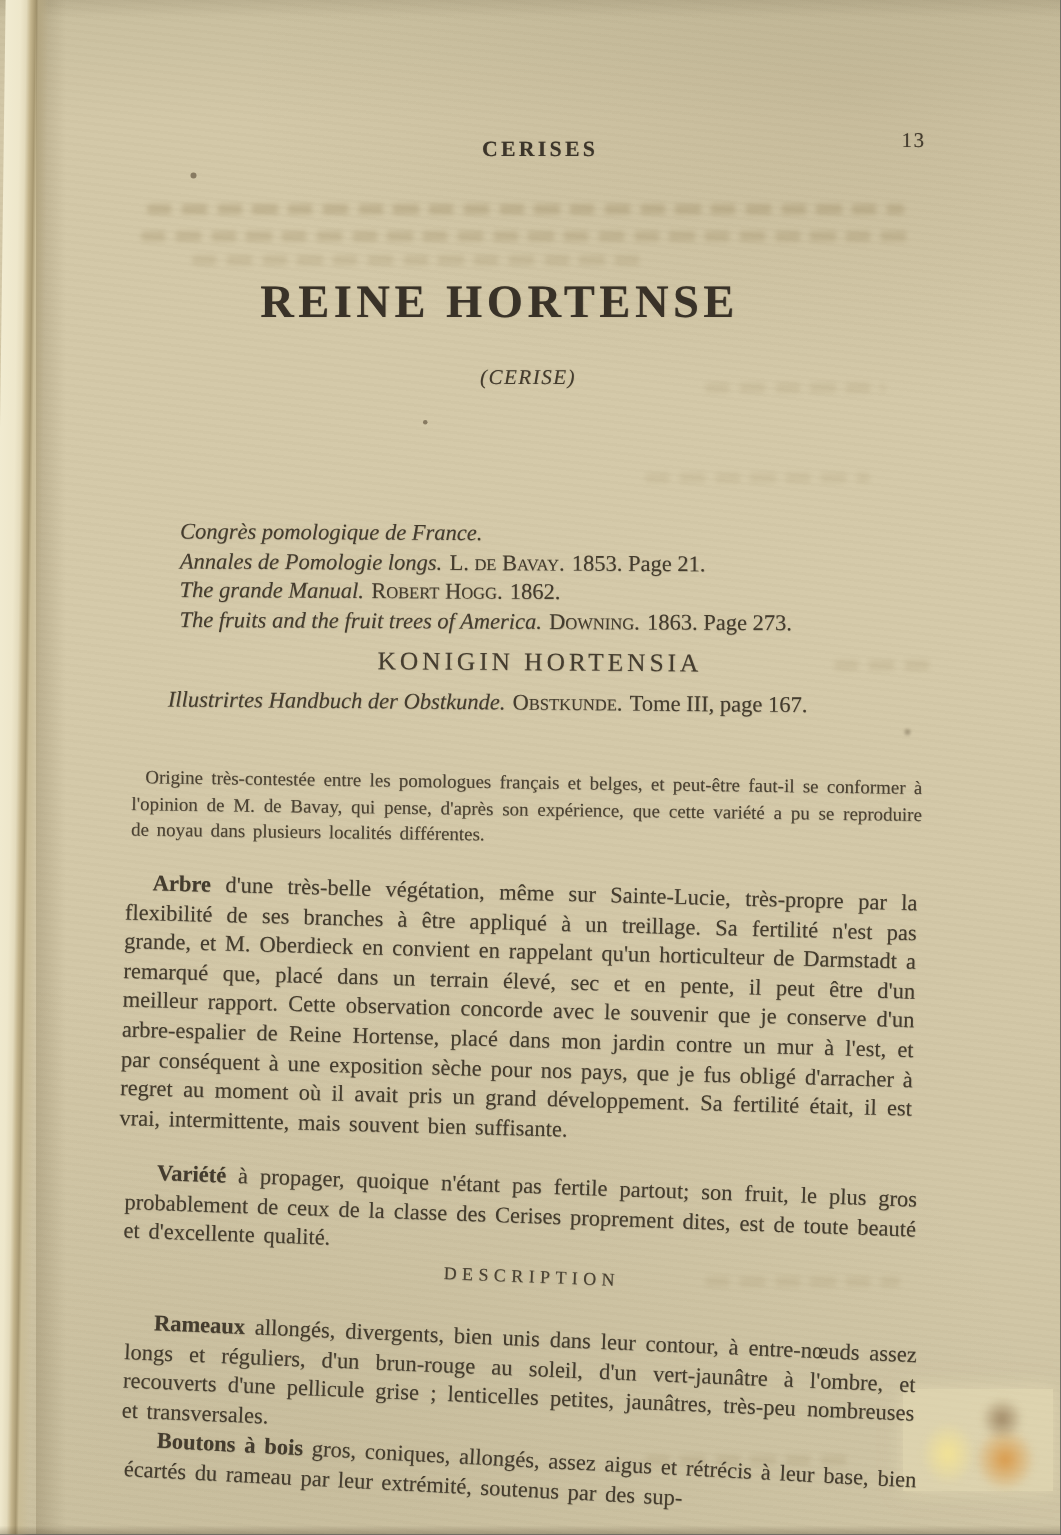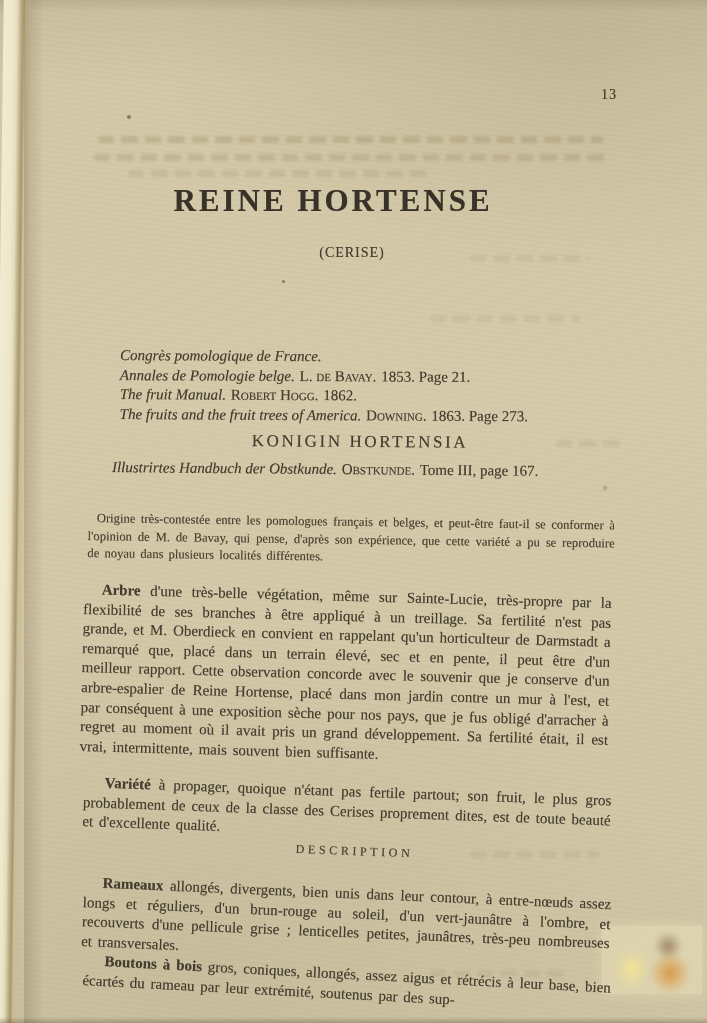--- a/index.html
+++ b/index.html
@@ -35,21 +35,21 @@
   .center{text-align:center;}
   .it{font-style:italic;}
   .sc{font-variant:small-caps;font-style:normal;}
   .lead{font-weight:700;}
 
   .running-title{left:95px;top:92px;width:530px;font-size:14.5px;font-weight:700;
     letter-spacing:2.2px;color:#3c352a;}
   .page-number{left:601px;top:87px;font-size:14px;letter-spacing:1px;}
   .main-title{left:48px;top:183px;width:570px;font-size:31px;font-weight:700;
     letter-spacing:3px;color:#393228;}
-  .subtitle{left:67px;top:245px;width:570px;font-size:14px;letter-spacing:1px;}
+  .subtitle{left:67px;top:245px;width:570px;font-size:14px;letter-spacing:1px;font-style:italic;}
   .no-label{left:77px;top:276px;width:570px;font-size:18px;letter-spacing:1px;}
 
   .refs{left:120px;top:346px;font-size:15px;line-height:19.5px;transform:rotate(.3deg);}
   .ref-line > span + span{margin-left:.32em;text-align:right;}
 
   .konigin{left:95px;top:430px;width:530px;font-size:17px;letter-spacing:2.6px;
     color:#453d2f;transform:rotate(.4deg);}
   .synonym-ref{left:112px;top:459px;font-size:15px;transform:rotate(.5deg);}
   .synonym-ref span + span{margin-left:.32em;}
 
@@ -102,34 +102,35 @@
   <div class="speck" style="left:127px;top:115px;width:4px;height:4px"></div>
   <div class="speck" style="left:282px;top:280px;width:3px;height:3px"></div>
   <div class="speck" style="left:603px;top:486px;width:4px;height:4px;opacity:.4;filter:blur(1px)"></div>
 
   <div class="stain">
     <i class="b1"></i>
       <i class="b2"></i>
       <i class="b3"></i>
   </div>
 
+  <div class="tb running-title center">CERISES</div>
   <div class="tb page-number">13</div>
 
   <div class="tb main-title center">REINE HORTENSE</div>
   <div class="tb subtitle center">(CERISE)</div>
 
   <div class="tb refs">
     <div class="ref-line">
       <span class="it">Congrès pomologique de France.</span><span class="sc"></span><span></span>
     </div>
     <div class="ref-line">
-      <span class="it">Annales de Pomologie belge.</span><span class="sc">L. de Bavay.</span><span>1853. Page 21.</span>
+      <span class="it">Annales de Pomologie longs.</span><span class="sc">L. de Bavay.</span><span>1853. Page 21.</span>
     </div>
     <div class="ref-line">
-      <span class="it">The fruit Manual.</span><span class="sc">Robert Hogg.</span><span>1862.</span>
+      <span class="it">The grande Manual.</span><span class="sc">Robert Hogg.</span><span>1862.</span>
     </div>
     <div class="ref-line">
       <span class="it">The fruits and the fruit trees of America.</span><span class="sc">Downing.</span><span>1863. Page 273.</span>
     </div>
   </div>
 
   <div class="tb konigin center">KONIGIN HORTENSIA</div>
   <div class="tb synonym-ref">
     <span class="it">Illustrirtes Handbuch der Obstkunde.</span><span class="sc">Obstkunde.</span><span>Tome III, page 167.</span>
   </div>

